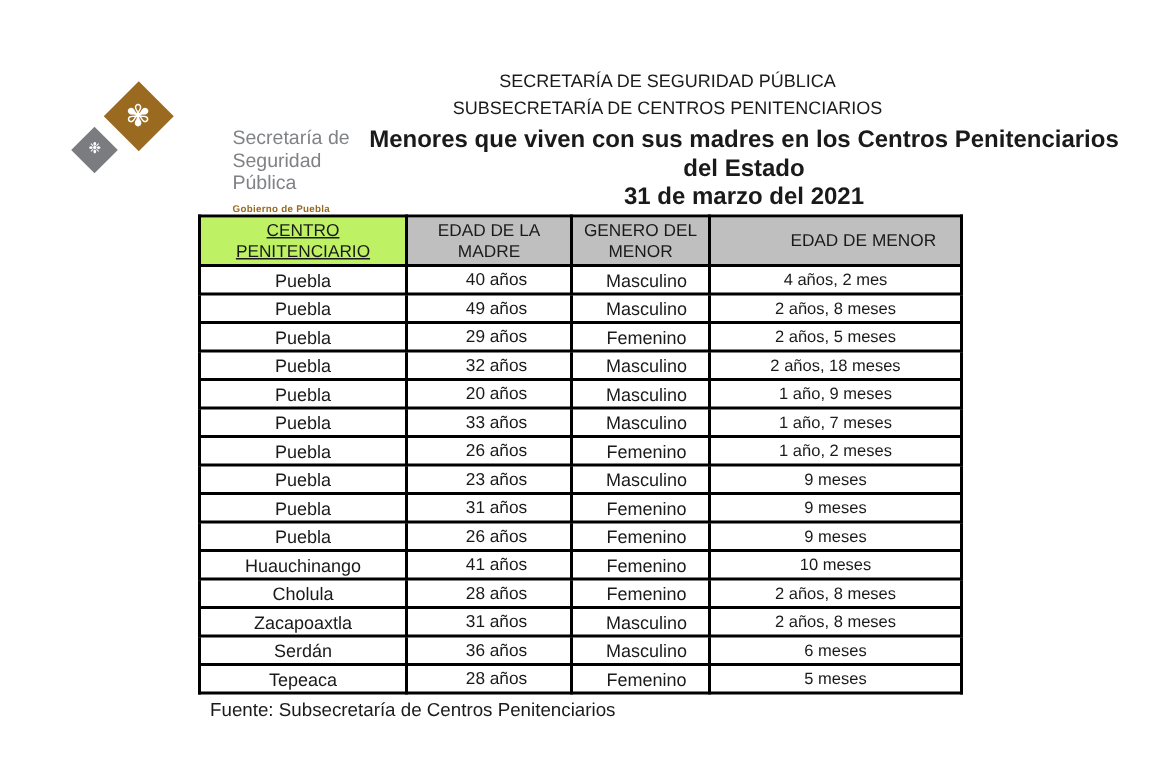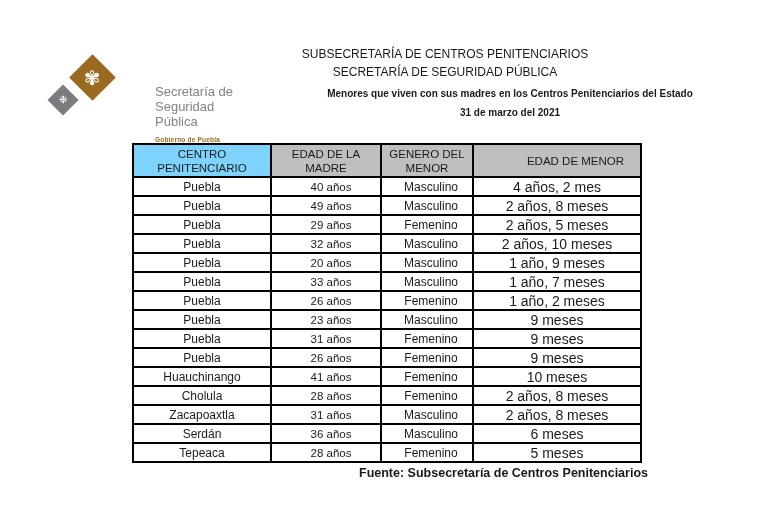--- a/index.html
+++ b/index.html
@@ -20,44 +20,44 @@
   .diamond-gray{
     left:52px;top:89px;width:22px;height:22px;background:#7B7C80;
   }
   .ornament{color:#ffffff;font-size:20px;line-height:1;transform:rotate(-45deg);}
   .crest{color:#ffffff;font-size:10px;line-height:1;transform:rotate(-45deg);}
   .logo-text{position:absolute;left:155px;top:84px;color:#808285;font-size:13px;line-height:15px;}
   .logo-sub{margin-top:3px;color:#996A1F;font-size:6.5px;font-weight:bold;letter-spacing:.2px;}
   
   .hdr{position:absolute;text-align:center;}
   .hdr-a{left:120px;top:45px;width:650px;font-size:12px;line-height:18px;font-weight:normal;}
-  .hdr-b{left:251px;top:84px;width:518px;font-size:10px;line-height:19px;font-weight:bold;}
+  .hdr-b{left:237px;top:84px;width:518px;font-size:16px;line-height:19px;font-weight:bold;}
   
   table.data{
     position:absolute;left:132px;top:143px;width:508px;
     border-collapse:collapse;table-layout:fixed;
   }
   table.data th, table.data td{
     border:2px solid #000000;
     text-align:center;vertical-align:middle;
     padding:0 2px;overflow:hidden;white-space:nowrap;
   }
   table.data th{
     background:#BFBFBF;
     font-weight:normal;font-size:11.5px;line-height:14px;
     height:31px;white-space:normal;
   }
   table.data td{height:17px;}
   table.data td:nth-child(1){font-size:12px;}
   table.data td:nth-child(2){font-size:11.5px;padding-left:12px;}
   table.data td:nth-child(3){font-size:12px;padding-left:10px;}
-  table.data td:nth-child(4){font-size:14px;margin-left:48px;}
+  table.data td:nth-child(4){font-size:11px;margin-left:48px;}
   col.c1{width:138px;} col.c2{width:110px;} col.c3{width:92px;} col.c4{width:168px;}
   
-  .footer{position:absolute;left:140px;top:466px;width:508px;text-align:right;font-size:12.5px;font-weight:bold;}
+  .footer{position:absolute;left:140px;top:466px;width:508px;text-align:left;font-size:12.5px;}
 </style>
 </head>
 <body>
 
 <div class="page">
 
   <div class="logo">
     <div class="diamond diamond-gray">
       <span class="crest">❉</span>
     </div>
@@ -65,39 +65,39 @@
       <span class="ornament">✾</span>
     </div>
     <div class="logo-text">
       <div>Secretaría de</div>
       <div>Seguridad Pública</div>
       <div class="logo-sub">Gobierno de Puebla</div>
     </div>
   </div>
 
   <div class="hdr hdr-a">
+    <div>SECRETARÍA DE SEGURIDAD PÚBLICA</div>
     <div>SUBSECRETARÍA DE CENTROS PENITENCIARIOS</div>
-    <div>SECRETARÍA DE SEGURIDAD PÚBLICA</div>
   </div>
 
   <div class="hdr hdr-b">
     <div>Menores que viven con sus madres en los Centros Penitenciarios del Estado</div>
     <div>31 de marzo del 2021</div>
   </div>
 
   <table class="data">
     <colgroup>
       <col class="c1">
         <col class="c2">
         <col class="c3">
         <col class="c4">
     </colgroup>
     <thead>
       <tr id="thead-row">
-          <th style="background: #7dd3fc;">CENTRO PENITENCIARIO</th>
+          <th style="background: #bef264; text-decoration: underline;">CENTRO PENITENCIARIO</th>
           <th style="background: rgb(191, 191, 191);">EDAD DE LA MADRE</th>
           <th style="background: rgb(191, 191, 191);">GENERO DEL MENOR</th>
           <th style="background: rgb(191, 191, 191); padding-left: 39px;">EDAD DE MENOR</th>
         </tr>
     </thead>
     <tbody id="tbody">
         <tr>
           <td>Puebla</td>
           <td>40 años</td>
           <td>Masculino</td>
@@ -112,21 +112,21 @@
         <tr>
           <td>Puebla</td>
           <td>29 años</td>
           <td>Femenino</td>
           <td>2 años, 5 meses</td>
         </tr>
         <tr>
           <td>Puebla</td>
           <td>32 años</td>
           <td>Masculino</td>
-          <td>2 años, 10 meses</td>
+          <td>2 años, 18 meses</td>
         </tr>
         <tr>
           <td>Puebla</td>
           <td>20 años</td>
           <td>Masculino</td>
           <td>1 año, 9 meses</td>
         </tr>
         <tr>
           <td>Puebla</td>
           <td>33 años</td>

